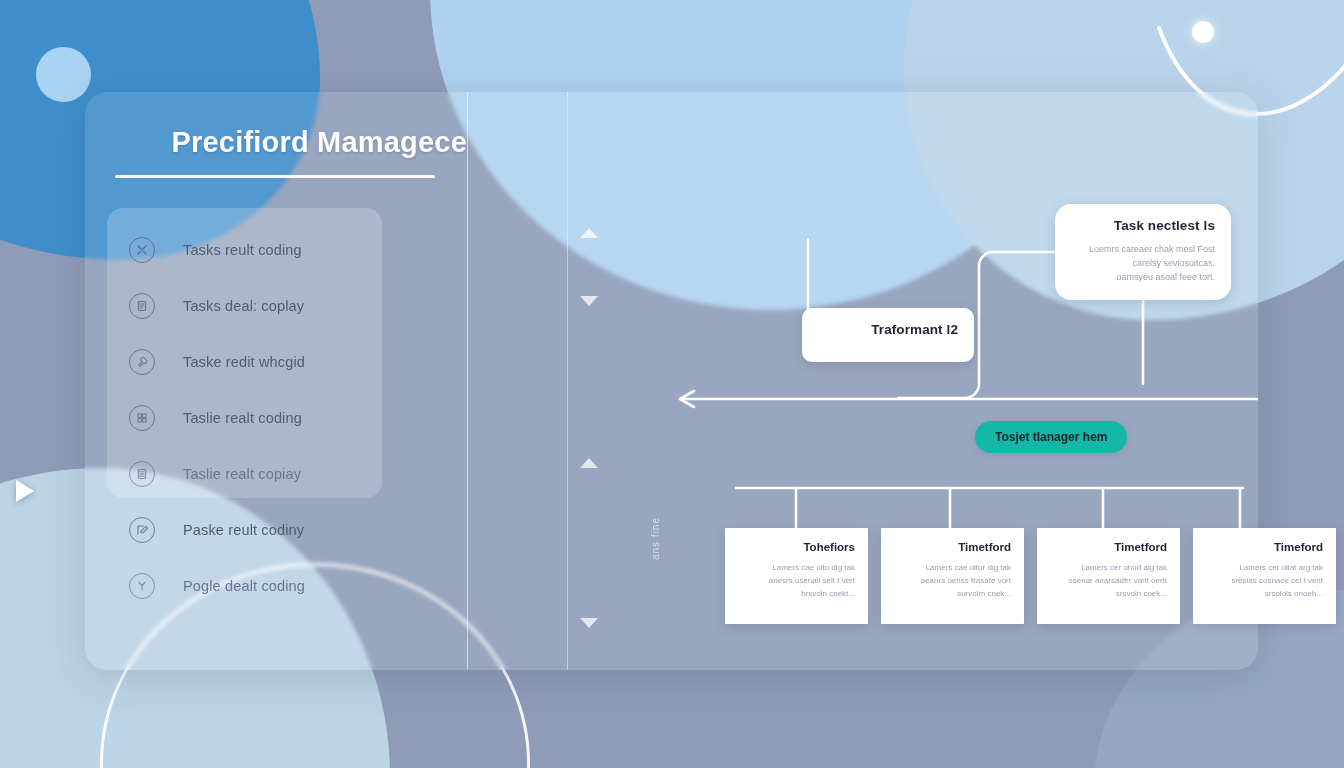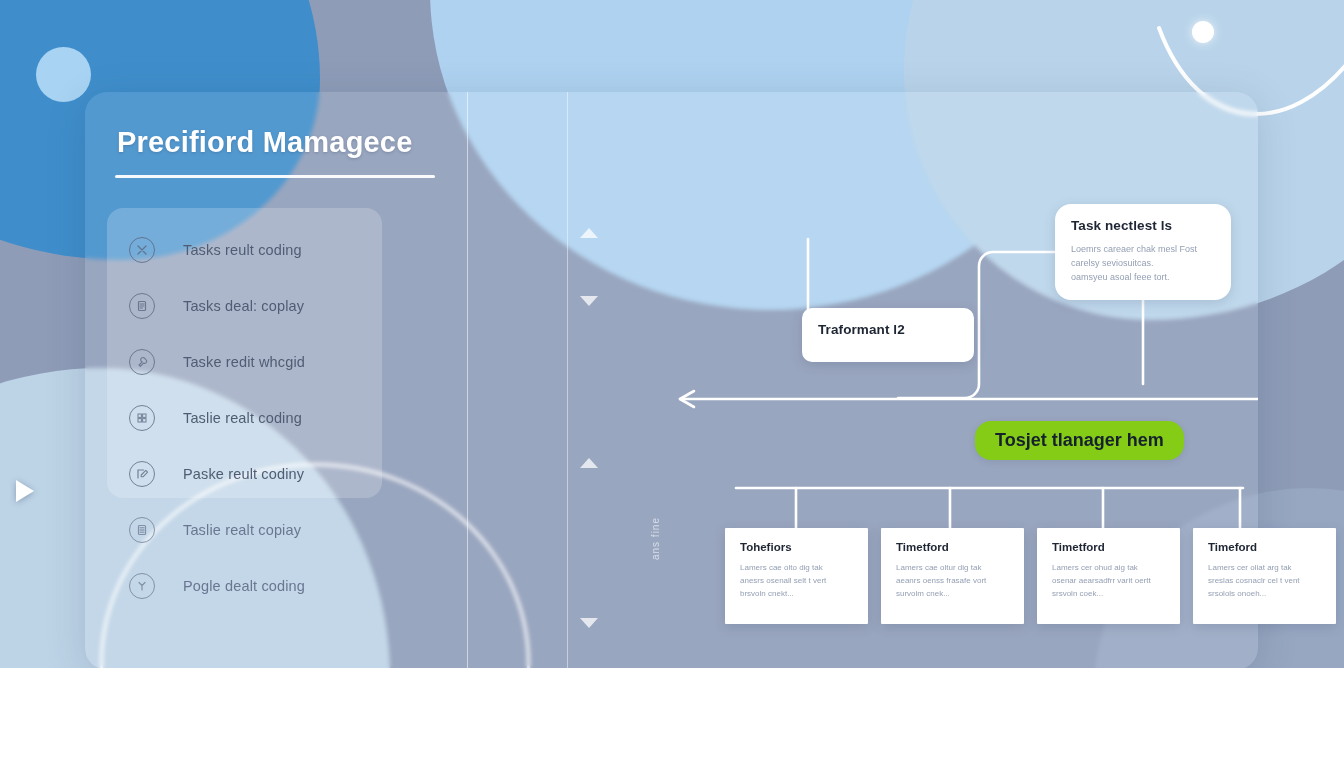--- a/index.html
+++ b/index.html
@@ -8,23 +8,24 @@
   html, body {
     width: 1344px;
     height: 768px;
     overflow: hidden;
     font-family: "Liberation Sans", sans-serif;
   }
 
   #stage {
     position: relative;
     width: 1344px;
-    height: 668px;
+    height: 768px;
     background: #8e9cb8;
     overflow: hidden;
+    text-align: right;
   }
 
   
   .bg-layer { position: absolute; inset: 0; overflow: hidden; }
 
   .blob-topleft-dark {
     position: absolute;
     left: -150px; top: -170px;
     width: 470px; height: 430px;
     background: #3f8ecb;
@@ -218,23 +219,23 @@
   }
   .node-body {
     font-size: 9px;
     line-height: 1.55;
     color: #95a0b4;
     white-space: pre-line;
   }
 
   .badge-pill {
     position: absolute;
-    background: #84cc16;
+    background: #14b8a6;
     color: #16212e;
-    font-size: 18px;
+    font-size: 12px;
     font-weight: bold;
     border-radius: 16px;
     padding: 9px 20px;
     white-space: nowrap;
     box-shadow: 0 2px 7px rgba(45,60,90,.13);
   }
 
   .leaf-card {
     position: absolute;
     top: 436px;
@@ -343,38 +344,38 @@
             <svg width="14" height="14" viewBox="0 0 14 14">
                 <rect x="3" y="3" width="3.4" height="3.4" stroke="currentColor" stroke-width="1" fill="none"></rect>
                 <rect x="7.6" y="3" width="3.4" height="3.4" stroke="currentColor" stroke-width="1" fill="none"></rect>
                 <rect x="3" y="7.6" width="3.4" height="3.4" stroke="currentColor" stroke-width="1" fill="none"></rect>
                 <rect x="7.6" y="7.6" width="3.4" height="3.4" stroke="currentColor" stroke-width="1" fill="none"></rect>
               </svg>
           </span>
           <span class="task-label">Taslie realt coding</span>
         </div>
 
+        <div class="task-item dim">
+          <span class="task-icon">
+            <svg width="14" height="14" viewBox="0 0 14 14">
+                <rect x="3.5" y="2.5" width="7" height="9" rx="1" stroke="currentColor" stroke-width="1.2" fill="none"></rect>
+                <path d="M5 4.6h4M5 6.2h4M5 7.8h4M5 9.4h4" stroke="currentColor" stroke-width=".9" stroke-linecap="round"></path>
+              </svg>
+          </span>
+          <span class="task-label">Taslie realt copiay</span>
+        </div>
+
         <div class="task-item">
           <span class="task-icon">
             <svg width="14" height="14" viewBox="0 0 14 14">
                 <path d="M3 11V3h5.5" stroke="currentColor" stroke-width="1.2" fill="none" stroke-linecap="round"></path>
                 <path d="M10.8 3.4 6.2 8v1.8H8l4.6-4.6z" stroke="currentColor" stroke-width="1.1" fill="none" stroke-linejoin="round"></path>
               </svg>
           </span>
           <span class="task-label">Paske reult codiny</span>
-        </div>
-
-        <div class="task-item dim">
-          <span class="task-icon">
-            <svg width="14" height="14" viewBox="0 0 14 14">
-                <rect x="3.5" y="2.5" width="7" height="9" rx="1" stroke="currentColor" stroke-width="1.2" fill="none"></rect>
-                <path d="M5 4.6h4M5 6.2h4M5 7.8h4M5 9.4h4" stroke="currentColor" stroke-width=".9" stroke-linecap="round"></path>
-              </svg>
-          </span>
-          <span class="task-label">Taslie realt copiay</span>
         </div>
 
         <div class="task-item dim">
           <span class="task-icon">
             <svg width="14" height="14" viewBox="0 0 14 14">
                 <path d="M7 11V6.5M7 6.5 4 3.5M7 6.5 10 3.5" stroke="currentColor" stroke-width="1.2" fill="none" stroke-linecap="round"></path>
               </svg>
           </span>
           <span class="task-label">Pogle dealt coding</span>
         </div>

